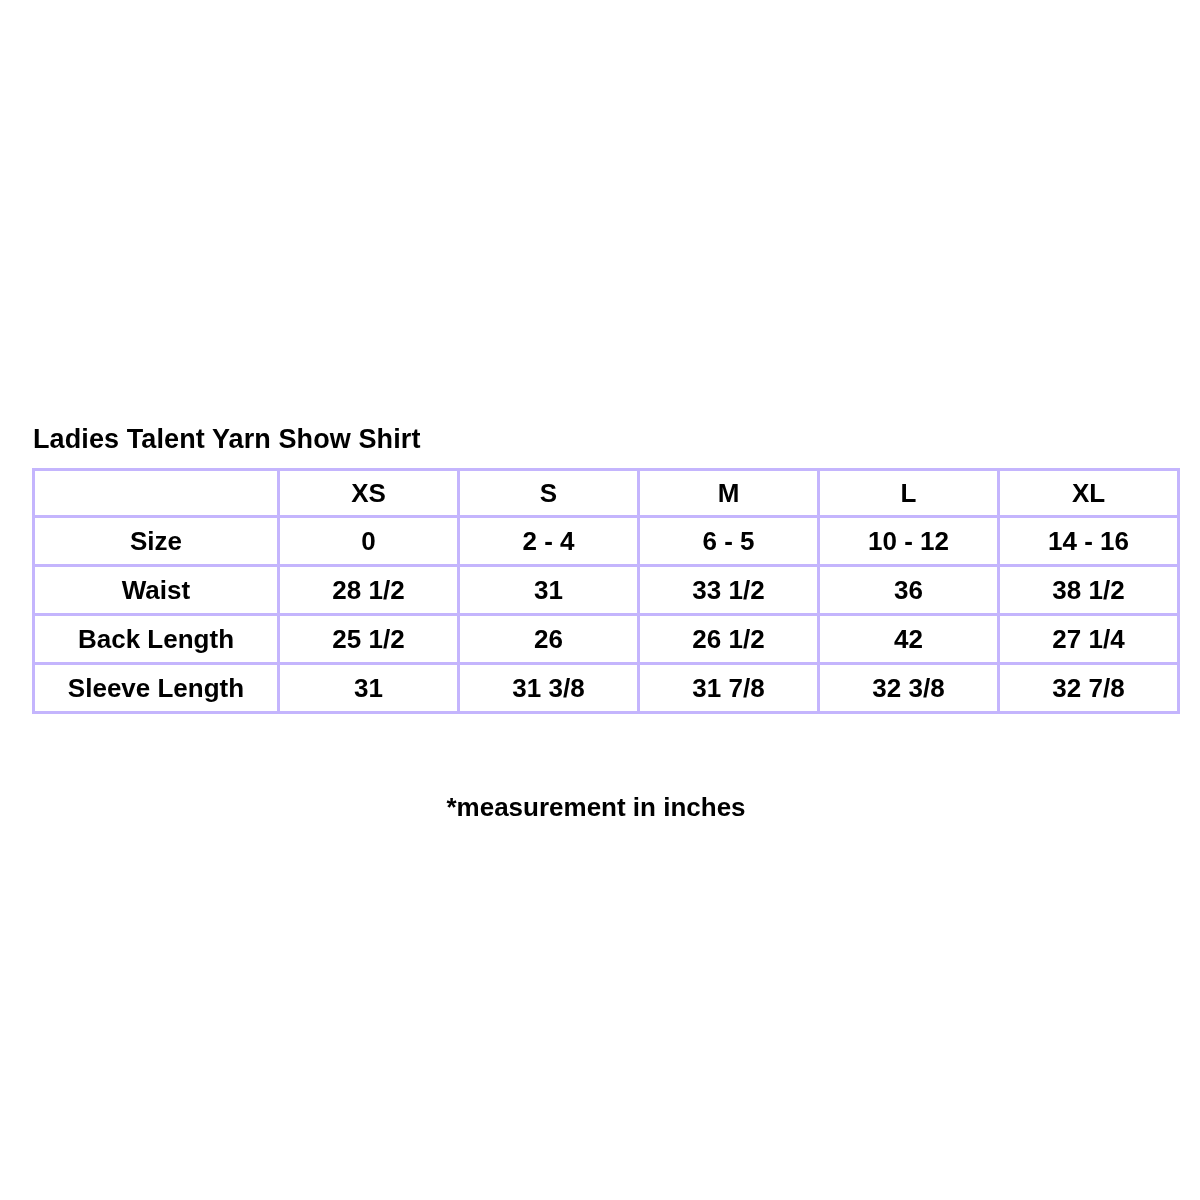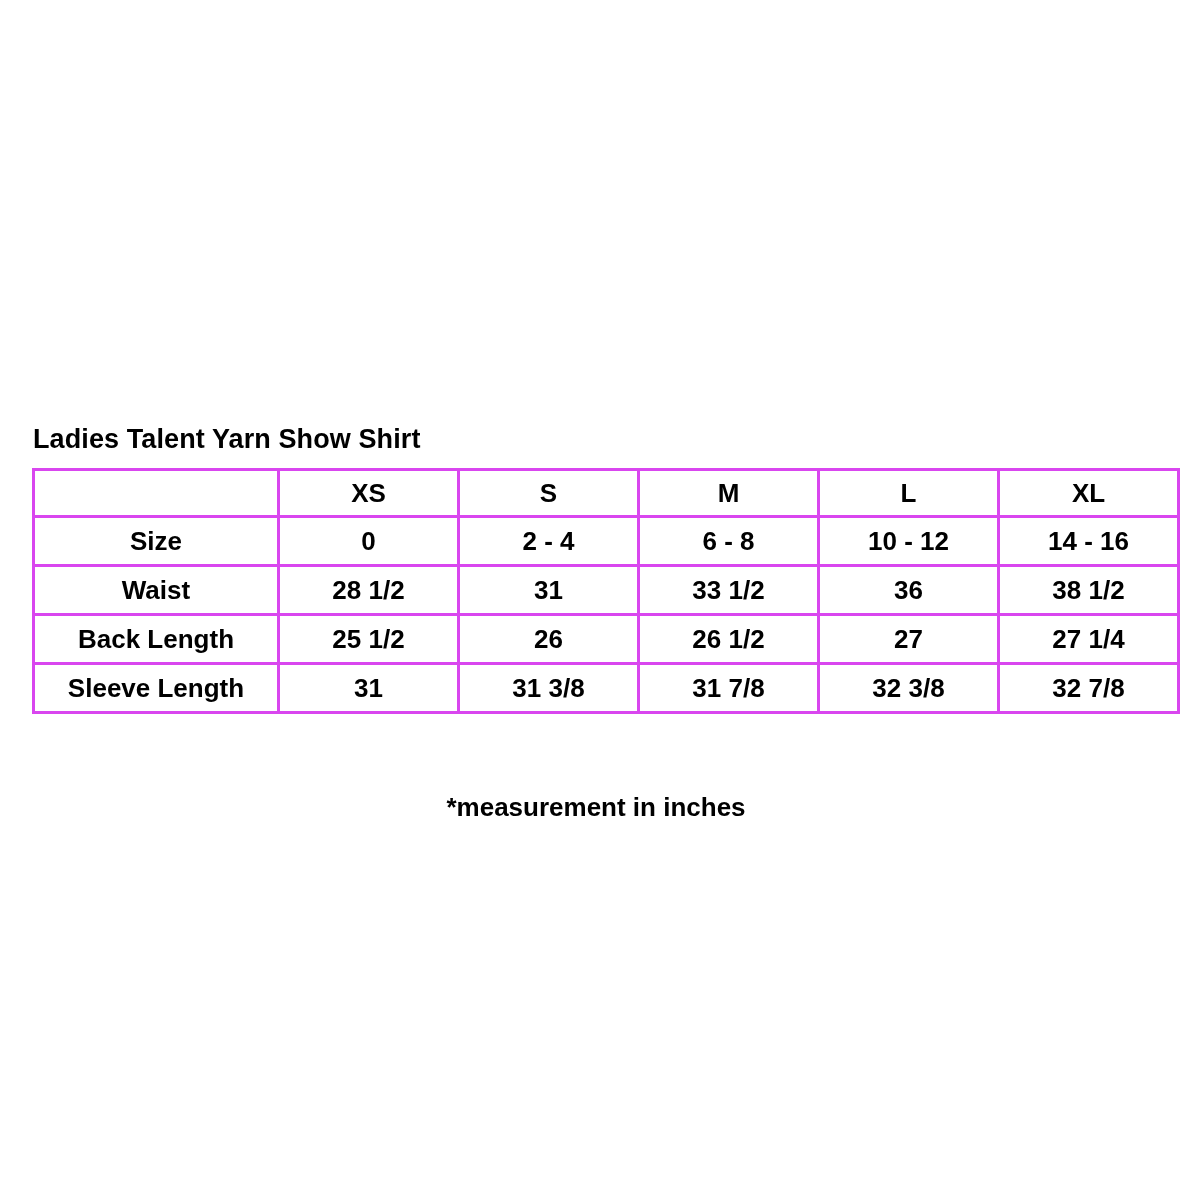--- a/index.html
+++ b/index.html
@@ -33,21 +33,21 @@
   }
   table.size-chart {
     position: absolute;
     left: 32px;
     top: 468px;
     width: 1128px;
     border-collapse: collapse;
     table-layout: fixed;
   }
   table.size-chart td {
-    border: 3px solid #d946ef;
+    border: 3px solid #c4b5fd;
     height: 46px;
     text-align: center;
     vertical-align: middle;
     font-size: 26px;
     font-weight: 700;
     padding: 0;
     line-height: 1;
   }
   table.size-chart td.label-cell {
     width: 242px;
@@ -84,41 +84,41 @@
         <td class="data-cell">S</td>
         <td class="data-cell">M</td>
         <td class="data-cell">L</td>
         <td class="data-cell">XL</td>
       </tr>
 
       <tr>
         <td class="label-cell">Size</td>
         <td class="data-cell">0</td>
         <td class="data-cell">2 - 4</td>
-        <td class="data-cell">6 - 8</td>
+        <td class="data-cell">6 - 5</td>
         <td class="data-cell">10 - 12</td>
         <td class="data-cell">14 - 16</td>
       </tr>
 
 
       <tr>
         <td class="label-cell">Waist</td>
         <td class="data-cell">28 1/2</td>
         <td class="data-cell">31</td>
         <td class="data-cell">33 1/2</td>
         <td class="data-cell">36</td>
         <td class="data-cell">38 1/2</td>
       </tr>
 
       <tr>
         <td class="label-cell">Back Length</td>
         <td class="data-cell">25 1/2</td>
         <td class="data-cell">26</td>
         <td class="data-cell">26 1/2</td>
-        <td class="data-cell">27</td>
+        <td class="data-cell">42</td>
         <td class="data-cell">27 1/4</td>
       </tr>
 
       <tr>
         <td class="label-cell">Sleeve Length</td>
         <td class="data-cell">31</td>
         <td class="data-cell">31 3/8</td>
         <td class="data-cell">31 7/8</td>
         <td class="data-cell">32 3/8</td>
         <td class="data-cell">32 7/8</td>

